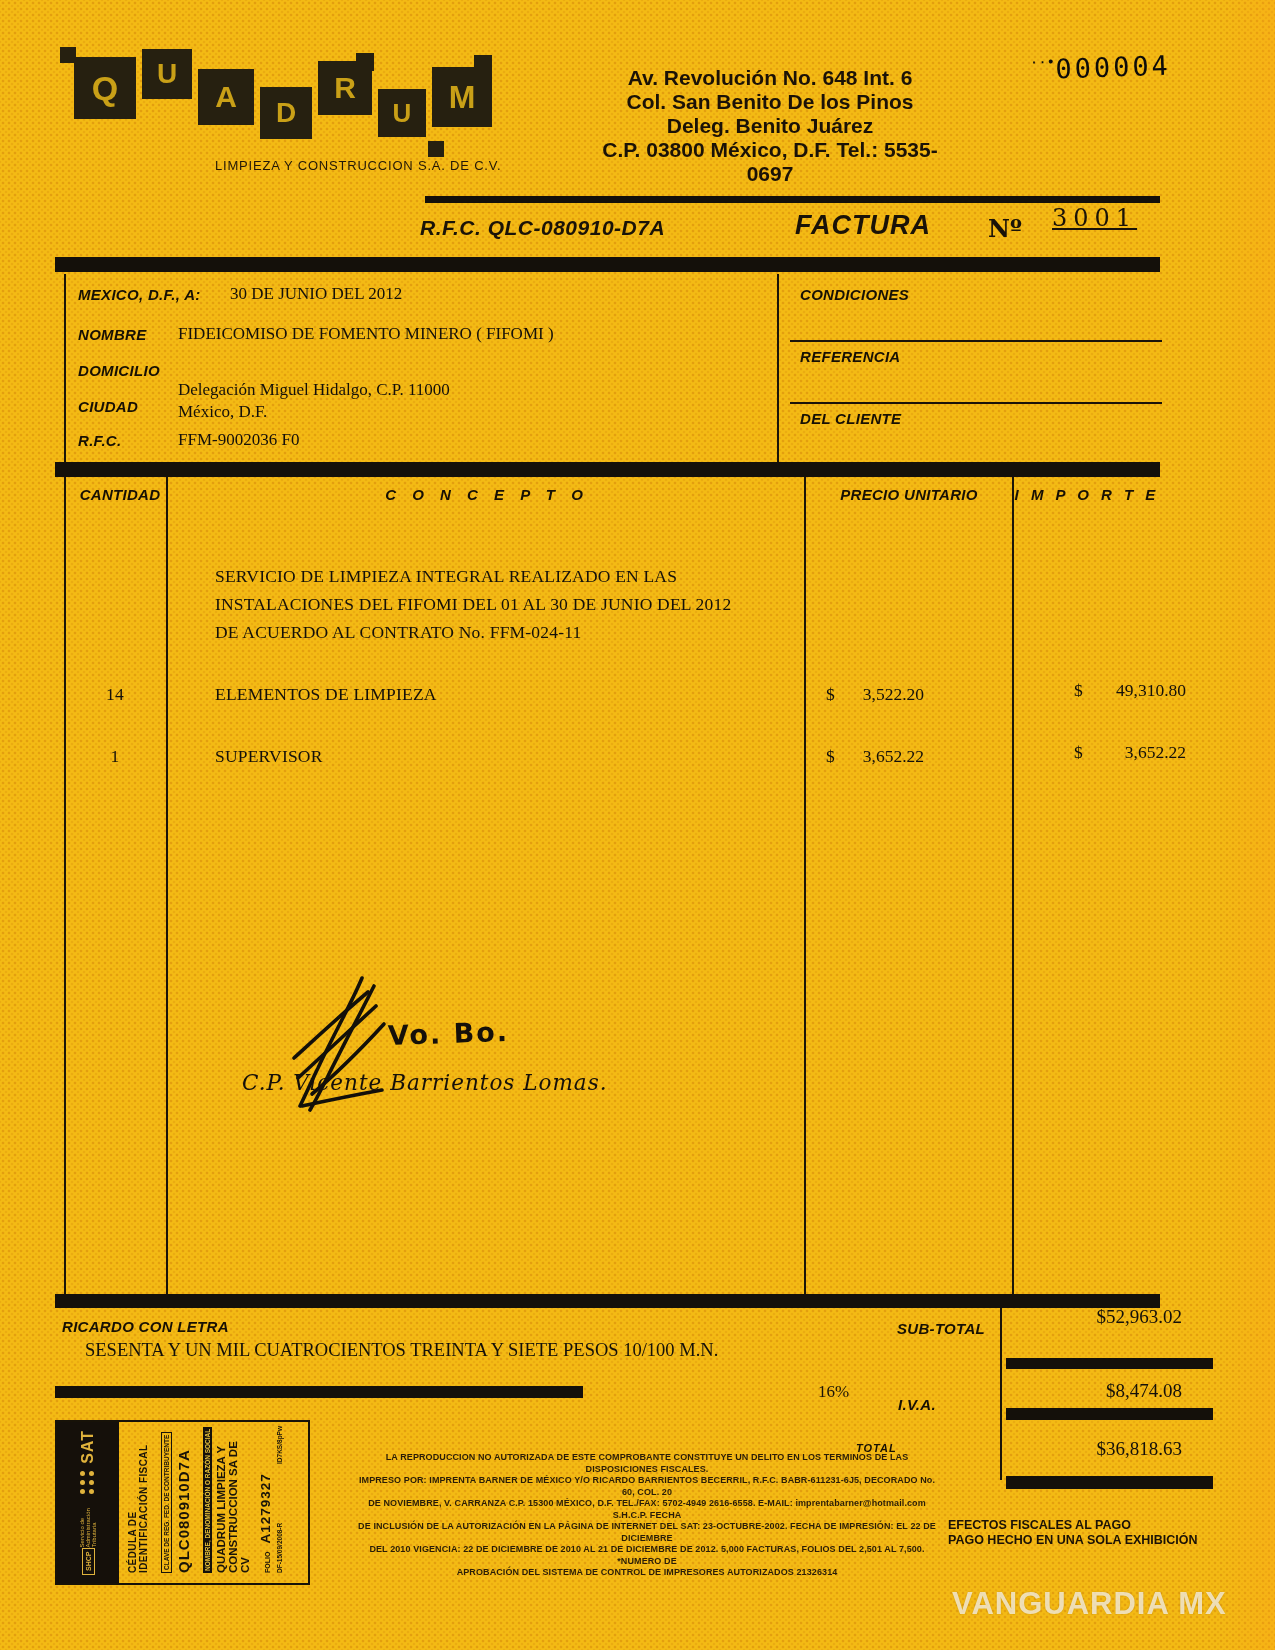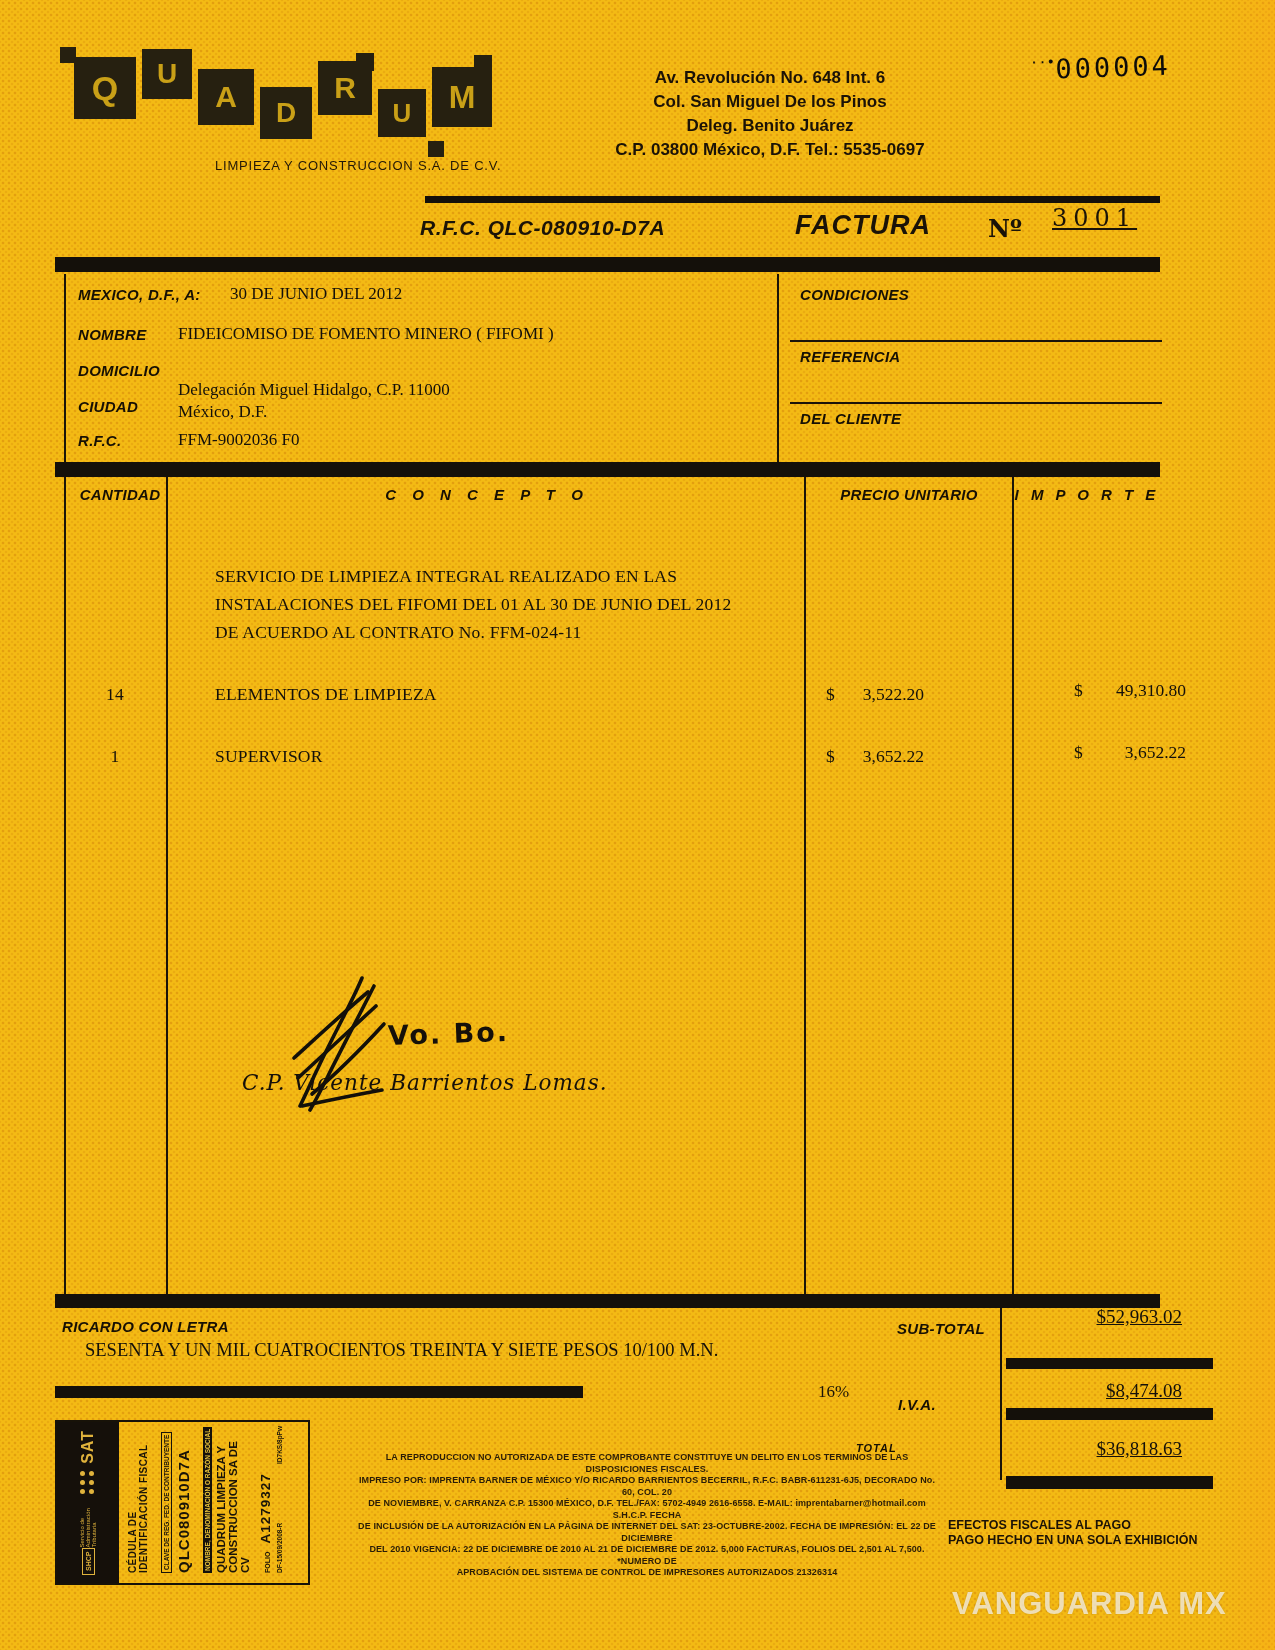--- a/index.html
+++ b/index.html
@@ -18,21 +18,21 @@
   .edge{position:absolute;top:0;right:0;width:58px;height:100%;pointer-events:none;
     background:linear-gradient(to right, rgba(255,165,30,0), rgba(255,160,25,.30));}
   .abs{position:absolute;}
   .bar{position:absolute;background:#14100a;}
   .vline{position:absolute;width:2px;background:#1a1409;}
   .hline{position:absolute;height:2px;background:#1a1409;}
   .lbl{position:absolute;font:italic bold 15px "Liberation Sans",sans-serif;color:#171004;letter-spacing:.3px;}
   .typ{position:absolute;font:17px "Liberation Serif",serif;color:#14100a;}
   .typ-lg{position:absolute;font:17.5px "Liberation Serif",serif;color:#14100a;letter-spacing:.2px;}
   .money{position:absolute;display:flex;justify-content:space-between;font:17.5px "Liberation Serif",serif;color:#14100a;}
-  .amount{position:absolute;text-align:right;font:19px "Liberation Serif",serif;color:#14100a;text-decoration:underline;}
+  .amount{position:absolute;text-align:right;font:19px "Liberation Serif",serif;color:#14100a;}
   .ctr{text-align:center;}
   
   .tile{position:absolute;background:#262010;display:flex;align-items:center;justify-content:center;
         color:#c9a017;font-weight:bold;font-family:"Liberation Sans",sans-serif;}
   .sq{position:absolute;background:#262010;}
   
   .stamp{position:absolute;left:55px;top:1420px;width:255px;height:165px;border:2px solid #171208;box-sizing:border-box;}
   .rot{position:absolute;transform:rotate(-90deg);transform-origin:0 0;}
   .band{background:#15100a;display:flex;align-items:center;justify-content:space-between;
         box-sizing:border-box;padding:0 8px;color:#e0b33c;}
@@ -68,23 +68,23 @@
       </div>
     <div class="tile" style="left:318px;top:44px;width:48px;height:48px;font-size:26px;">
         <span>U</span>
       </div>
     <div class="tile" style="left:372px;top:22px;width:60px;height:60px;font-size:32px;">
         <span>M</span>
       </div>
   </div>
   <div class="abs" style="left:215px;top:158px;font-size:13px;letter-spacing:.8px;color:#231807;">LIMPIEZA Y CONSTRUCCION S.A. DE C.V.</div>
 
-  <div class="abs ctr" style="left:595px;top:66px;width:350px;font-weight:bold;font-size:17px;line-height:24px;color:#1b1207;">
+  <div class="abs ctr" style="left:595px;top:66px;width:350px;font-weight:bold;font-size:21px;line-height:24px;color:#1b1207;">
     <div>Av. Revolución No. 648 Int. 6</div>
-    <div>Col. San Miguel De los Pinos</div>
+    <div>Col. San Benito De los Pinos</div>
     <div>Deleg. Benito Juárez</div>
     <div>C.P. 03800 México, D.F.  Tel.: 5535-0697</div>
   </div>
 
   <div class="abs" style="left:1030px;top:52px;transform:rotate(-2deg);font-family:'DejaVu Sans Mono',monospace;color:#0e0c0a;">
     <span style="font-size:14px;vertical-align:top;">··•</span><span style="font-size:27px;letter-spacing:3px;">000004</span>
   </div>
 
   <div class="bar" style="left:425px;top:196px;width:735px;height:7px;"></div>
   <div class="abs" style="left:420px;top:216px;font:italic bold 21px 'Liberation Sans',sans-serif;letter-spacing:.5px;">R.F.C. QLC-080910-D7A</div>

